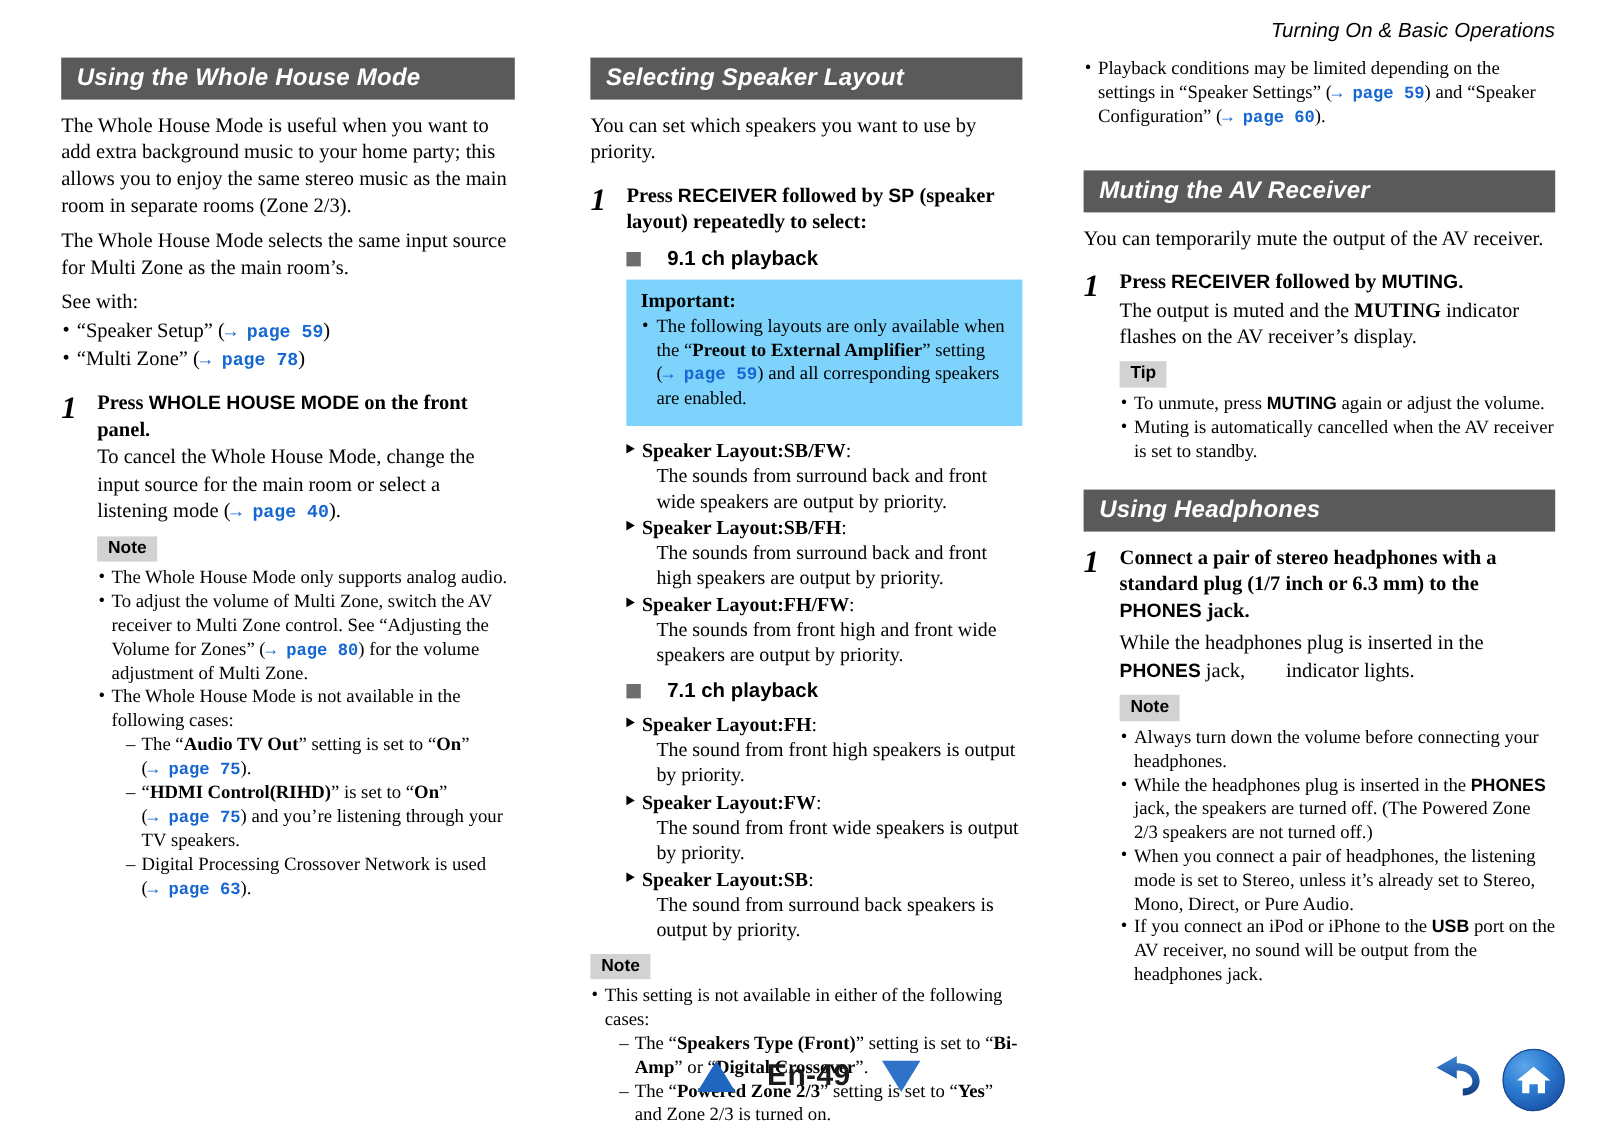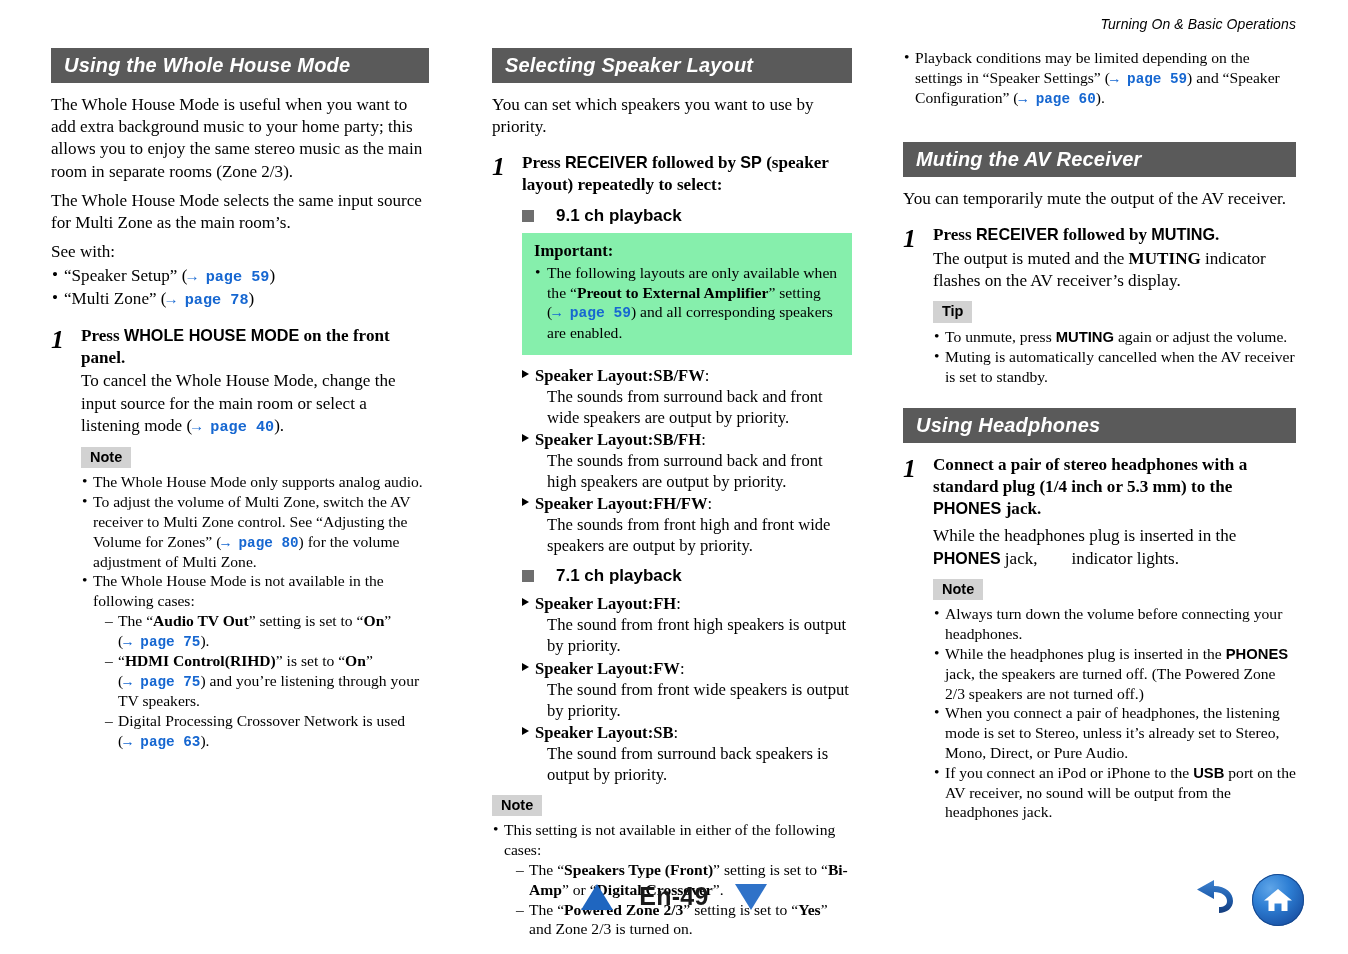--- a/index.html
+++ b/index.html
@@ -20,21 +20,21 @@
     width: 1348px;
     height: 954px;
   }
   
   .running-header {
     position: absolute;
     top: 16px;
     right: 52px;
     font-family: "Liberation Sans", sans-serif;
     font-style: italic;
-    font-size: 14px;
+    font-size: 17px;
     letter-spacing: 0.1px;
     color: #000;
   }
   
   .columns {
     position: absolute;
     top: 48px;
     left: 0;
     width: 1348px;
     display: flex;
@@ -162,21 +162,21 @@
     content: "\2013";
     position: absolute;
     left: 0;
     top: 0;
   }
   .note-block .sans-b { font-size: 14.8px; }
   .note-block .link { font-size: 14.3px; }
 
   
   .important-box {
-    background: #86efac;
+    background: #7dd3fc;
     padding: 8px 12px 11px 12px;
     margin: 6px 0 10px 0;
   }
   .important-title {
     font-size: 16.6px;
     font-weight: bold;
     margin: 0 0 2px 0;
   }
   .important-box ul.dots > li {
     font-size: 15.6px;
@@ -430,21 +430,21 @@
             </ul>
           </div>
         </div>
       </div>
 
       <div class="sec-bar" style="margin-top:22px">Using Headphones</div>
 
       <div class="step" style="margin-top:10px">
         <div class="step-num">1</div>
         <div class="step-body">
-          <p class="step-title"><span>Connect a pair of stereo headphones with a standard plug (1/4 inch or 5.3 mm) to the </span><span class="caps">PHONES</span><span> jack.</span></p>
+          <p class="step-title"><span>Connect a pair of stereo headphones with a standard plug (1/7 inch or 6.3 mm) to the </span><span class="caps">PHONES</span><span> jack.</span></p>
           <p class="body" style="margin-top:6px;margin-bottom:0"><span>While the headphones plug is inserted in the </span><span class="sans-b">PHONES</span><span> jack,</span><span style="display:inline-block;width:34px"></span><span>indicator lights.</span></p>
 
           <div class="note-block">
             <div class="badge">Note</div>
             <ul class="dots">
               <li>Always turn down the volume before connecting your headphones.</li>
               <li><span>While the headphones plug is inserted in the </span><span class="sans-b">PHONES</span><span> jack, the speakers are turned off. (The Powered Zone 2/3 speakers are not turned off.)</span></li>
               <li>When you connect a pair of headphones, the listening mode is set to Stereo, unless it’s already set to Stereo, Mono, Direct, or Pure Audio.</li>
               <li><span>If you connect an iPod or iPhone to the </span><span class="sans-b">USB</span><span> port on the AV receiver, no sound will be output from the headphones jack.</span></li>
             </ul>

